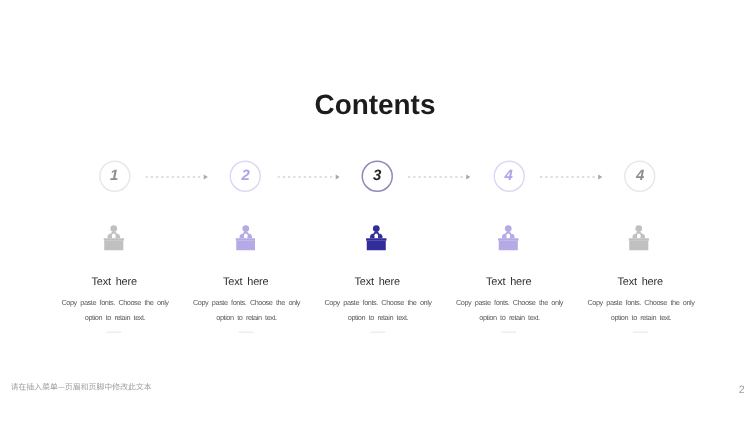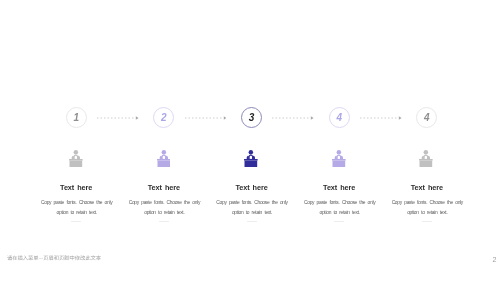--- a/index.html
+++ b/index.html
@@ -12,38 +12,39 @@
   .col{position:absolute;width:110px;text-align:center;}
 
   .circle{position:absolute;left:44.5px;top:0;width:19px;height:19px;border-radius:50%;
           border:1px solid #e6e6e6;background:#fff;}
   .circle b{position:absolute;left:0;width:19px;top:5.2px;
             font-size:10px;font-style:italic;font-weight:bold;line-height:1;color:#8a8a8a;}
 
   .icon{position:absolute;left:47.65px;top:43px;width:13.7px;height:17px;}
 
   .h{position:absolute;left:0;width:110px;top:77.2px;
-     font-size:7.3px;font-weight:bold;letter-spacing:-0.1px;word-spacing:1.2px;color:#2e2e2e;line-height:1;}
+     font-size:7.3px;font-weight:normal;letter-spacing:-0.1px;word-spacing:1.2px;color:#2e2e2e;line-height:1;}
 
   .p{position:absolute;left:18.5px;width:74px;top:91.3px;
      font-size:4.9px;letter-spacing:-0.3px;word-spacing:1.3px;color:#5b5b5b;line-height:9.3px;text-align:center;}
 
   .dash{position:absolute;left:50px;top:113.8px;width:10px;height:1px;background:#ededed;}
 
   .conn{position:absolute;top:113.8px;height:8px;line-height:0;}
   .conn svg, .icon svg{display:block;}
 
   .footer{position:absolute;left:6.7px;top:254px;width:94.1px;height:7.4px;line-height:0;}
   .cjk{display:block;width:94.1px;height:7.4px;}
   .pageno{position:absolute;left:489.5px;width:10px;text-align:center;top:257.2px;font-size:7.1px;color:#9d9d9d;line-height:1;}
 </style>
 </head>
 <body>
 
 <div class="slide">
+  <div class="title">Contents</div>
   <div id="steps">
       <div class="col" style="left: 21.2px; top: 107px;">
         <div class="circle" style="border-color:#e8e8e8">
           <b style="color:#8f8f8f">1</b>
         </div>
         <div class="icon">
           <svg viewBox="0 0 137 170" width="13.7" height="17">
             <g fill="#c0c0c0">
               <circle cx="68.5" cy="23.5" r="22.5"></circle>
               <path d="M68.5 44 C80 44 89 53 91 65 L93 89 L44 89 L46 65 C48 53 57 44 68.5 44 Z"></path>

